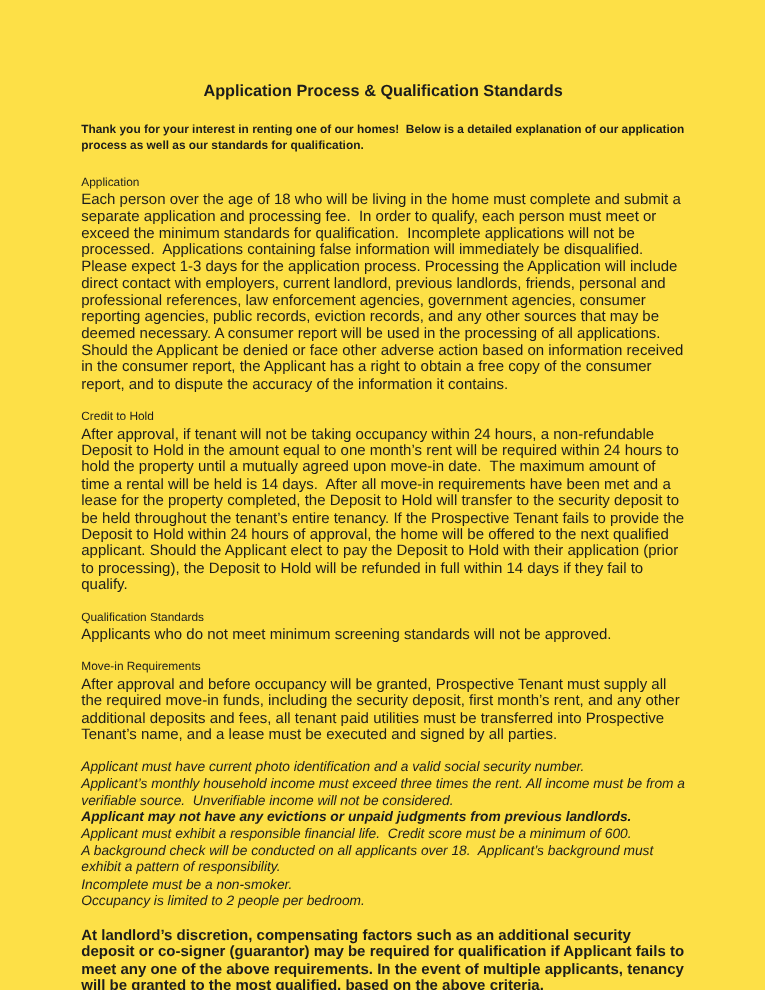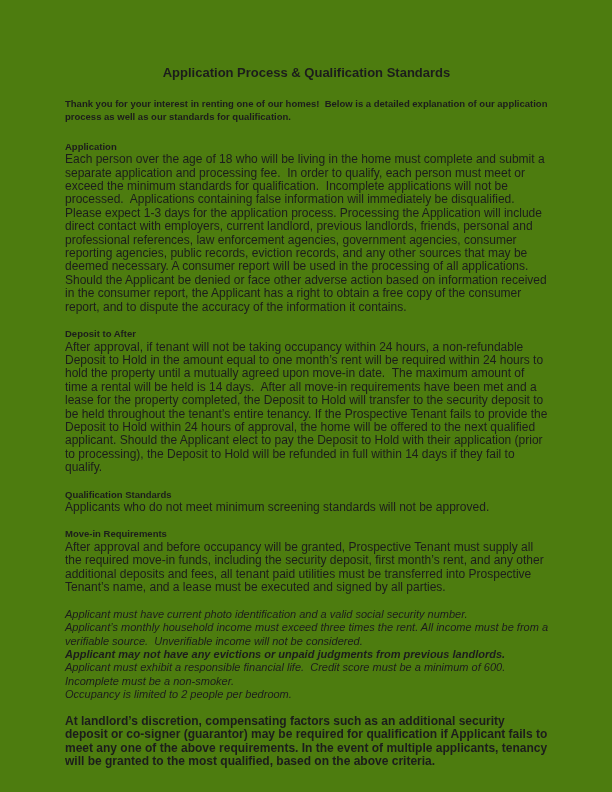--- a/index.html
+++ b/index.html
@@ -12,21 +12,21 @@
     height: 792px;
     overflow: hidden;
     font-family: "Liberation Sans", sans-serif;
     color: #1c1c1c;
   }
   .page {
     box-sizing: border-box;
     width: 612px;
     height: 792px;
     padding: 64px 64px 0 65px;
-    background: #4d7c0f;
+    background: #fde047;
   }
   .doc-title {
     font-size: 13px;
     font-weight: bold;
     text-align: center;
     margin: 0 0 16px 0;
     line-height: 17px;
     white-space: pre-wrap;
   }
   .intro {
@@ -35,21 +35,21 @@
     text-align: left;
     line-height: 13.4px;
     margin: 0 0 16px 0;
     white-space: pre-wrap;
   }
   .section {
     margin: 0;
   }
   .section-heading {
     font-size: 9.5px;
-    font-weight: bold;
+    font-weight: normal;
     line-height: 13.4px;
     margin: 13px 0 0 0;
   }
   .section-body {
     font-size: 12px;
     line-height: 13.4px;
     margin: 0;
     white-space: pre-wrap;
   }
   .criteria {
@@ -78,38 +78,39 @@
   <h1 class="doc-title">Application Process &amp; Qualification Standards</h1>
 
   <p class="intro">Thank you for your interest in renting one of our homes!  Below is a detailed explanation of our application process as well as our standards for qualification.</p>
 
   <div class="section">
     <h2 class="section-heading">Application</h2>
     <p class="section-body">Each person over the age of 18 who will be living in the home must complete and submit a separate application and processing fee.  In order to qualify, each person must meet or exceed the minimum standards for qualification.  Incomplete applications will not be processed.  Applications containing false information will immediately be disqualified. Please expect 1-3 days for the application process. Processing the Application will include direct contact with employers, current landlord, previous landlords, friends, personal and professional references, law enforcement agencies, government agencies, consumer reporting agencies, public records, eviction records, and any other sources that may be deemed necessary. A consumer report will be used in the processing of all applications.  Should the Applicant be denied or face other adverse action based on information received in the consumer report, the Applicant has a right to obtain a free copy of the consumer report, and to dispute the accuracy of the information it contains.</p>
   </div>
 
   <div class="section">
-    <h2 class="section-heading">Deposit to After</h2>
+    <h2 class="section-heading">Credit to Hold</h2>
     <p class="section-body">After approval, if tenant will not be taking occupancy within 24 hours, a non-refundable Deposit to Hold in the amount equal to one month’s rent will be required within 24 hours to hold the property until a mutually agreed upon move-in date.  The maximum amount of time a rental will be held is 14 days.  After all move-in requirements have been met and a lease for the property completed, the Deposit to Hold will transfer to the security deposit to be held throughout the tenant’s entire tenancy. If the Prospective Tenant fails to provide the Deposit to Hold within 24 hours of approval, the home will be offered to the next qualified applicant. Should the Applicant elect to pay the Deposit to Hold with their application (prior to processing), the Deposit to Hold will be refunded in full within 14 days if they fail to qualify.</p>
   </div>
 
   <div class="section">
     <h2 class="section-heading">Qualification Standards</h2>
     <p class="section-body">Applicants who do not meet minimum screening standards will not be approved.</p>
   </div>
 
   <div class="section">
     <h2 class="section-heading">Move-in Requirements</h2>
     <p class="section-body">After approval and before occupancy will be granted, Prospective Tenant must supply all the required move-in funds, including the security deposit, first month’s rent, and any other additional deposits and fees, all tenant paid utilities must be transferred into Prospective Tenant’s name, and a lease must be executed and signed by all parties.</p>
   </div>
 
   <div class="criteria">
     <p>Applicant must have current photo identification and a valid social security number.</p>
     <p>Applicant’s monthly household income must exceed three times the rent. All income must be from a verifiable source.  Unverifiable income will not be considered.</p>
     <p class="bold">Applicant may not have any evictions or unpaid judgments from previous landlords.</p>
     <p>Applicant must exhibit a responsible financial life.  Credit score must be a minimum of 600.</p>
+    <p>A background check will be conducted on all applicants over 18.  Applicant’s background must exhibit a pattern of responsibility.</p>
     <p>Incomplete must be a non-smoker.</p>
     <p>Occupancy is limited to 2 people per bedroom.</p>
   </div>
 
   <p class="section-body closing">At landlord’s discretion, compensating factors such as an additional security deposit or co-signer (guarantor) may be required for qualification if Applicant fails to meet any one of the above requirements. In the event of multiple applicants, tenancy will be granted to the most qualified, based on the above criteria.</p>
 
 </div>
 
 </body></html>

